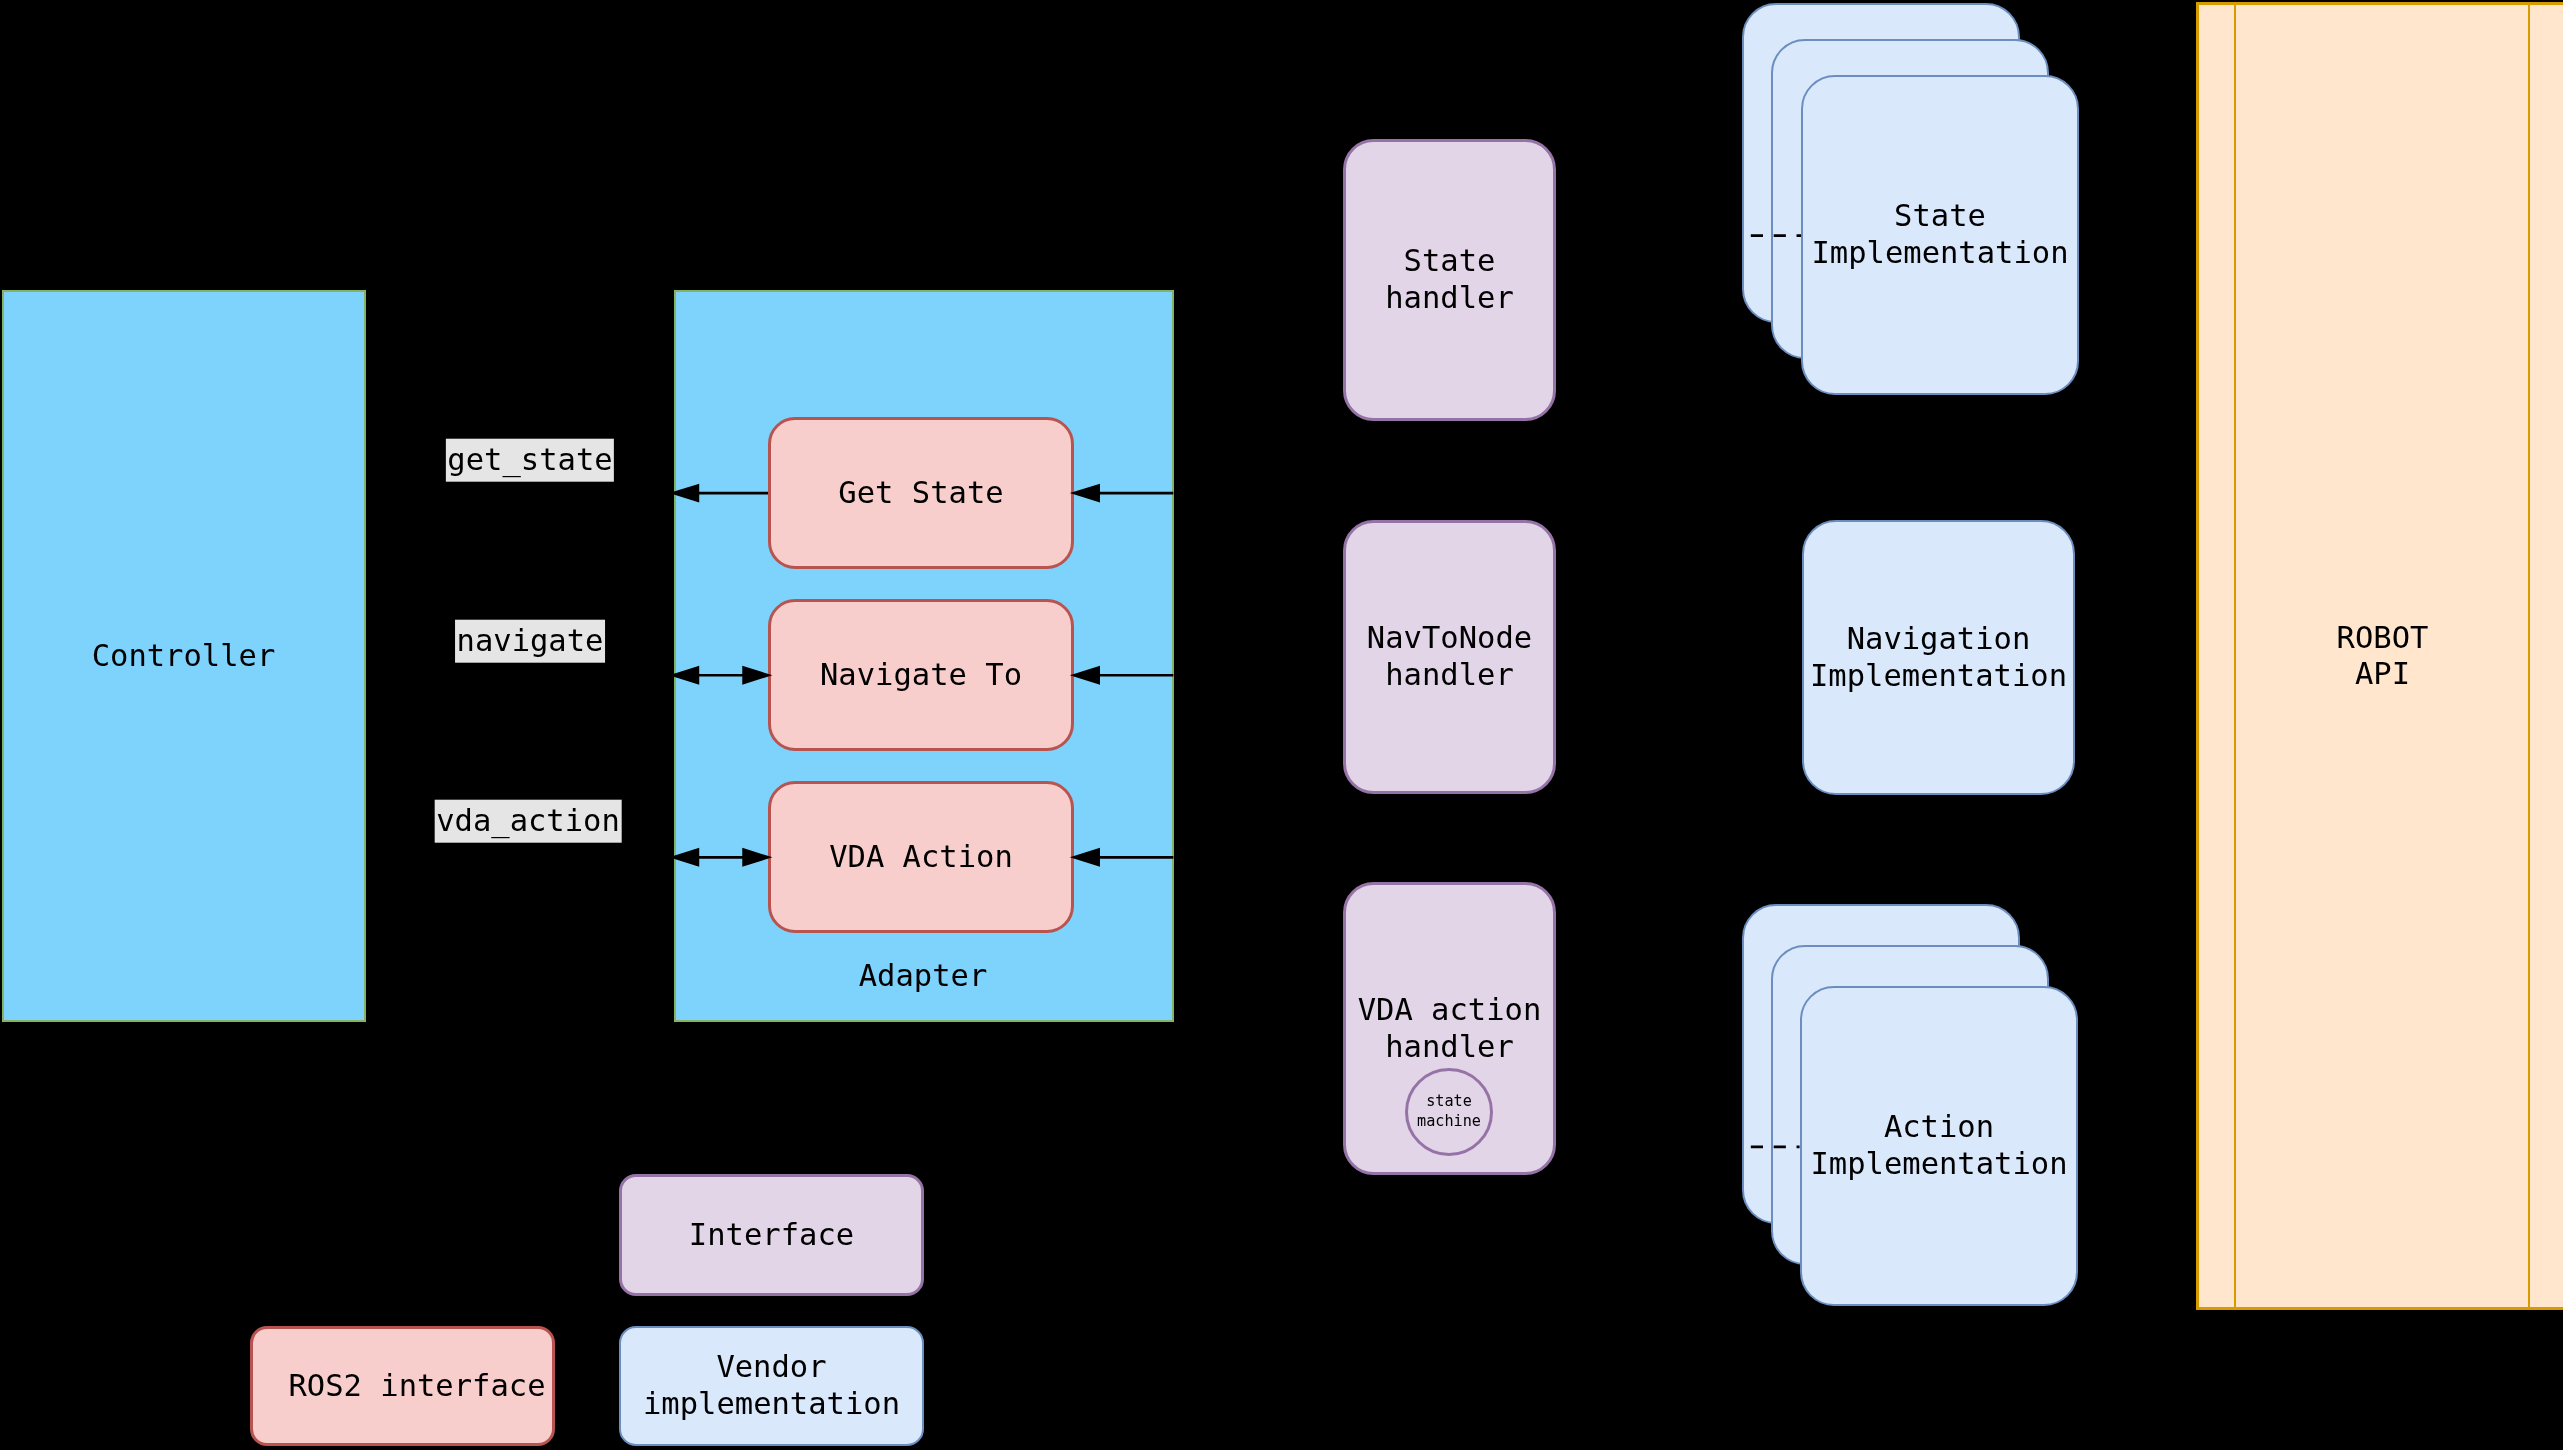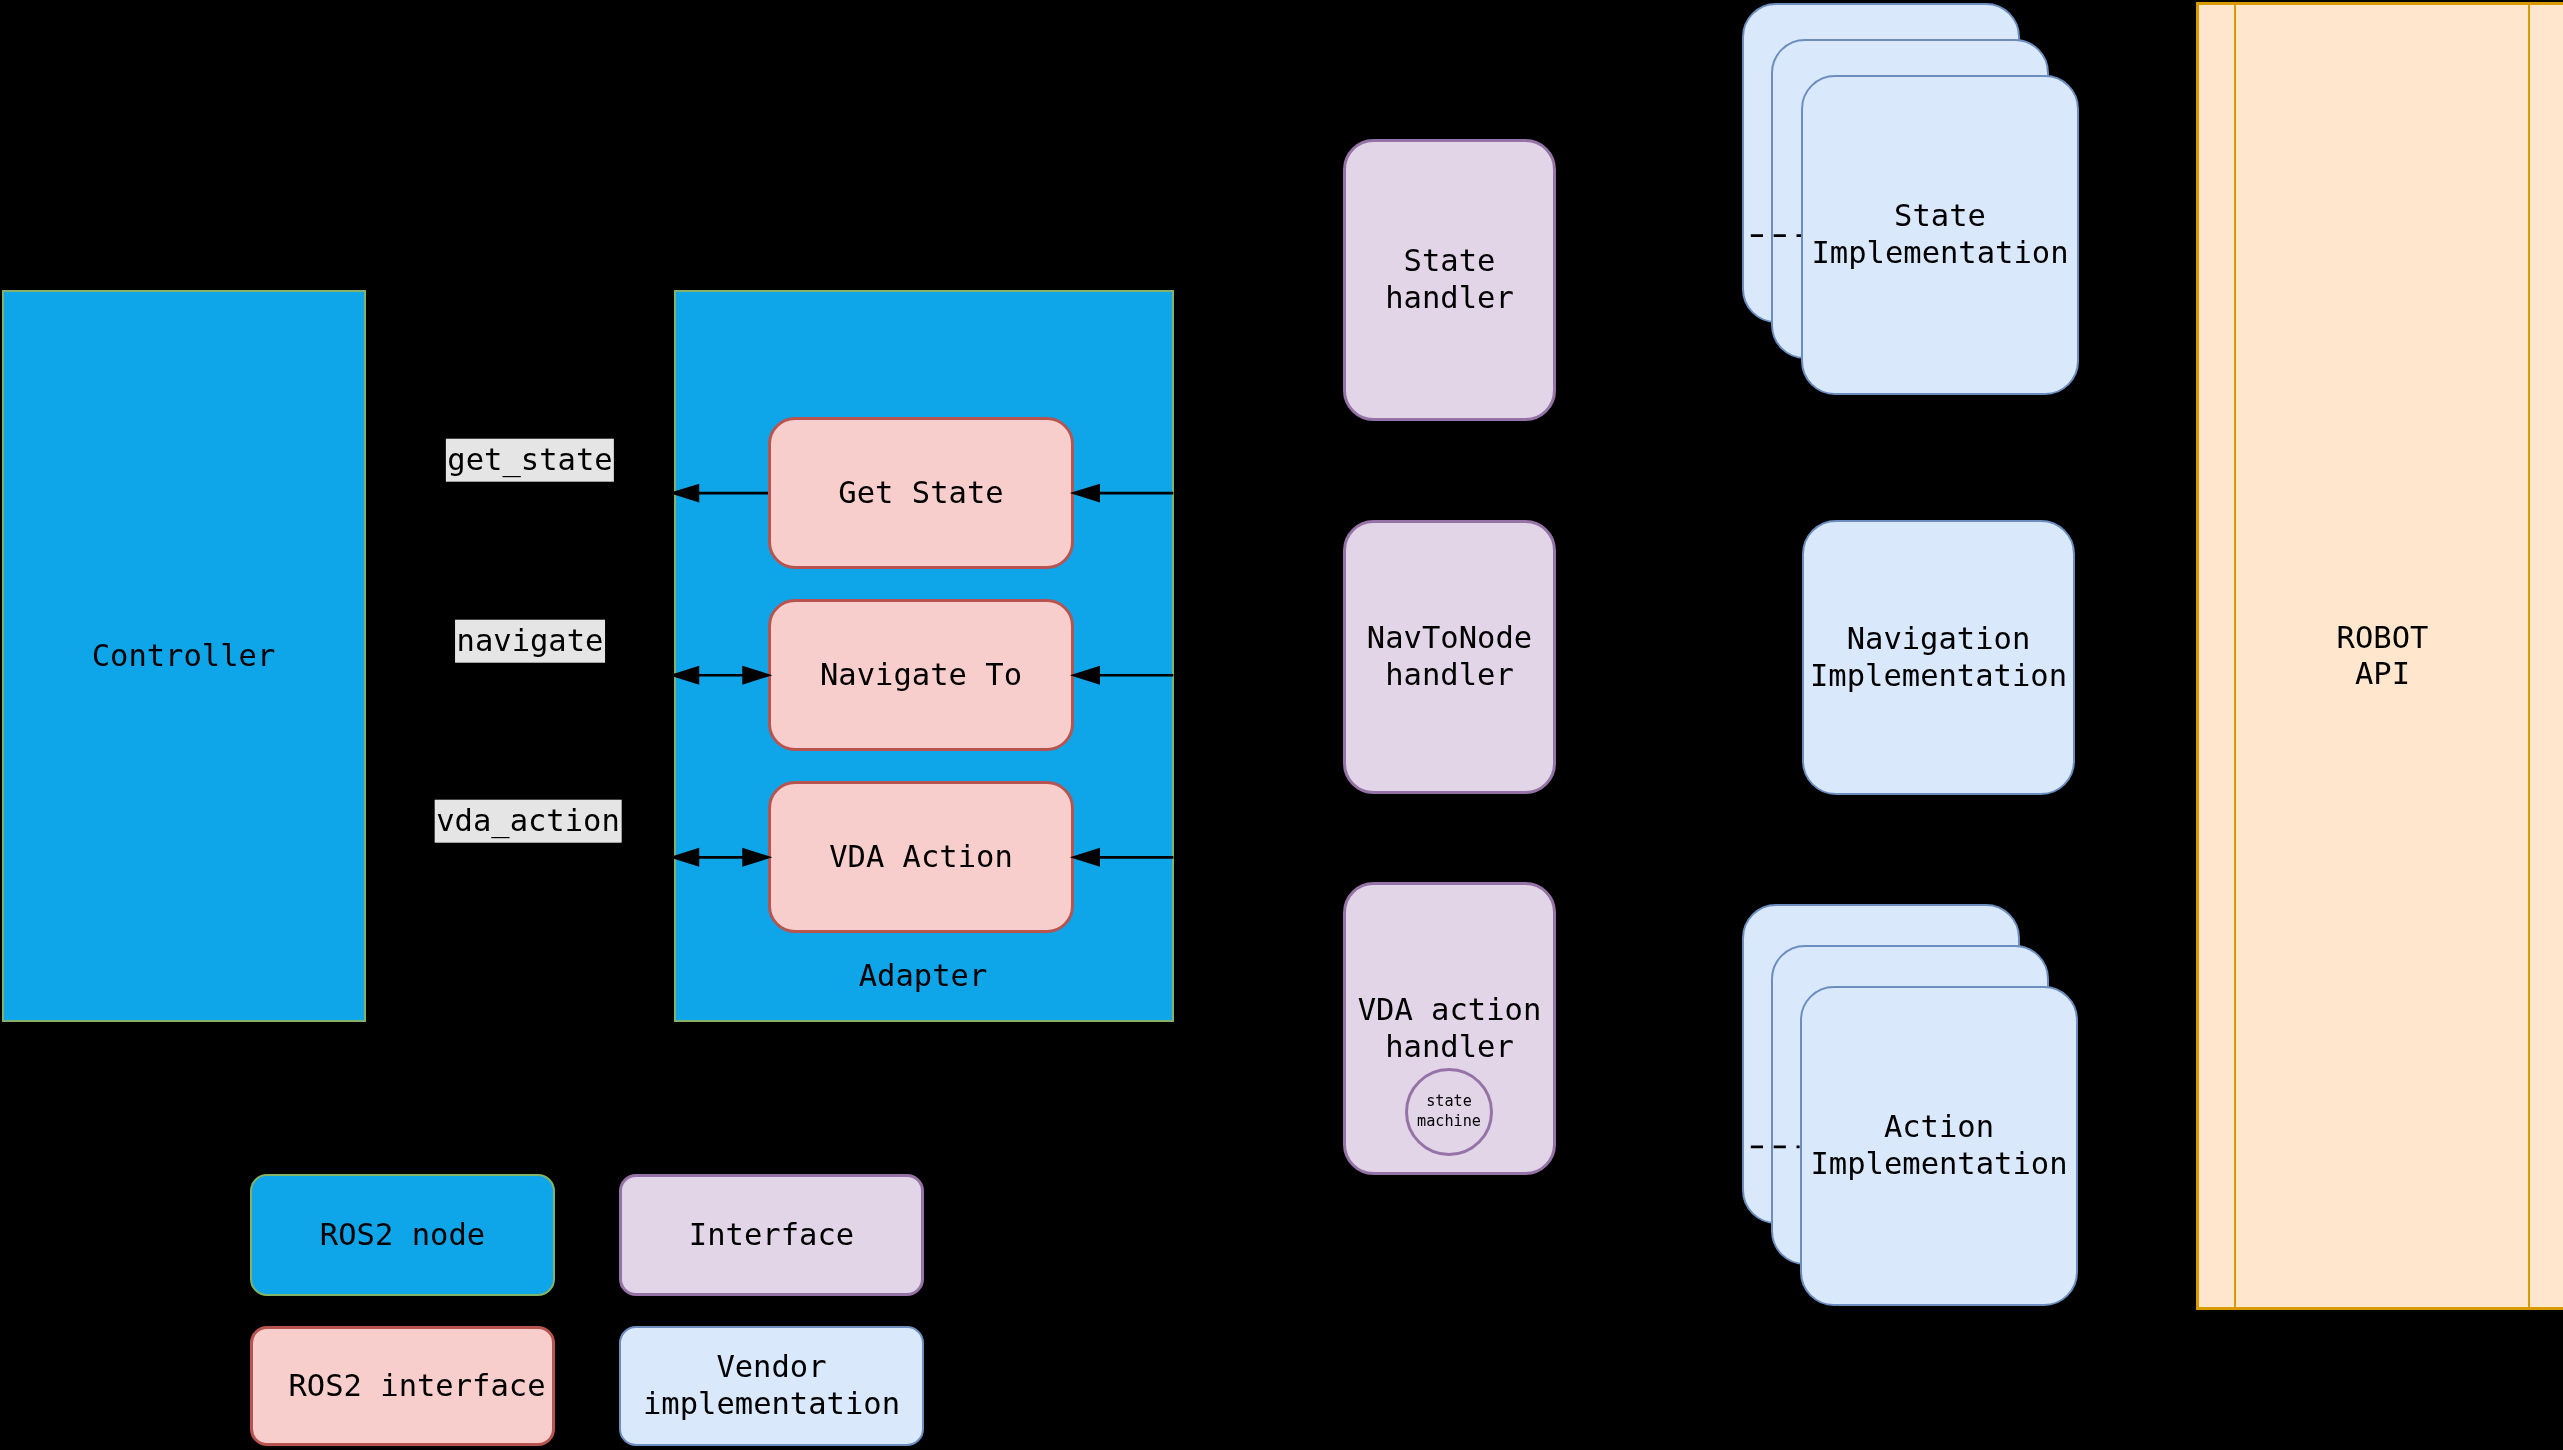--- a/index.html
+++ b/index.html
@@ -1,20 +1,20 @@
 <!DOCTYPE html>
 <html style="font-size:12.2px"><head>
 <meta charset="utf-8">
 <style>
   html,body{margin:0;padding:0;background:#000;}
   #canvas{position:relative;width:2563px;height:1451px;background:#000000;overflow:hidden;
           font-family:"DejaVu Sans Mono",monospace;color:#000;}
   .box{position:absolute;box-sizing:border-box;display:flex;align-items:center;justify-content:center;
        text-align:center;font-size:30.5px;line-height:1.2;white-space:pre;}
-  .green{background:#0ea5e9;border:2.3px solid #82b366;}
+  .green{background:#7dd3fc;border:2.3px solid #82b366;}
   .red{background:#f8cecc;border:3px solid #b85450;border-radius:27px;}
   .purple{background:#e1d5e7;border:3px solid #9673a6;border-radius:30.5px;}
   .blue{background:#dae8fc;border:2.3px solid #6c8ebf;border-radius:34px;}
   .orange{background:#ffe6cc;border:3px solid #d79b00;}
   .lgnd{border-radius:17px;}
   .ctr{position:absolute;transform:translate(-50%,-50%);text-align:center;font-size:30.5px;line-height:1.2;white-space:pre;}
   .edge-label{background:#e5e5e5;color:#000;padding:3px 1.5px;}
   #robot-api-line-left,#robot-api-line-right{position:absolute;top:2.3px;width:2.3px;height:1308px;background:#d79b00;}
   #robot-api-line-left{left:2234px;}
   #robot-api-line-right{left:2528px;}
@@ -86,23 +86,20 @@
 Implementation</span>
   </div>
 
   <div class="box orange" style="left:2196px;top:2.3px;width:373px;height:1308px;">
     <span>ROBOT
 API</span>
   </div>
   <div id="robot-api-line-left"></div>
   <div id="robot-api-line-right"></div>
 
-  <div class="box green lgnd" style="left:250px;top:1174px;width:305px;height:122px;">
-    <span>ROS2 node</span>
-  </div>
   <div class="box purple lgnd" style="left:619px;top:1174px;width:305px;height:122px;">
     <span>Interface</span>
   </div>
   <div class="box red lgnd" style="left:250px;top:1326px;width:305px;height:120px;padding-left:29px;">
     <span>ROS2 interface</span>
   </div>
   <div class="box blue lgnd" style="left:619px;top:1326px;width:305px;height:120px;">
     <span>Vendor
 implementation</span>
   </div>

